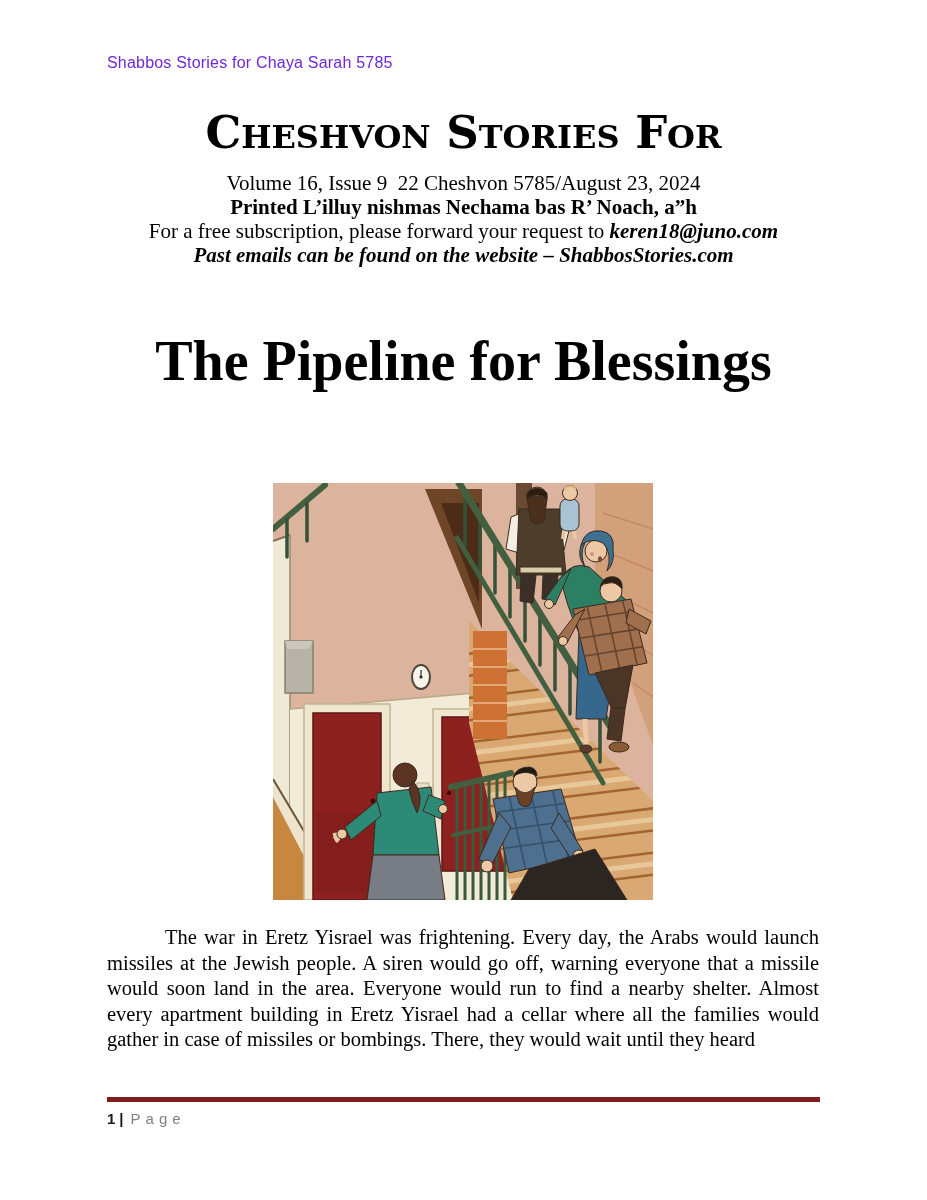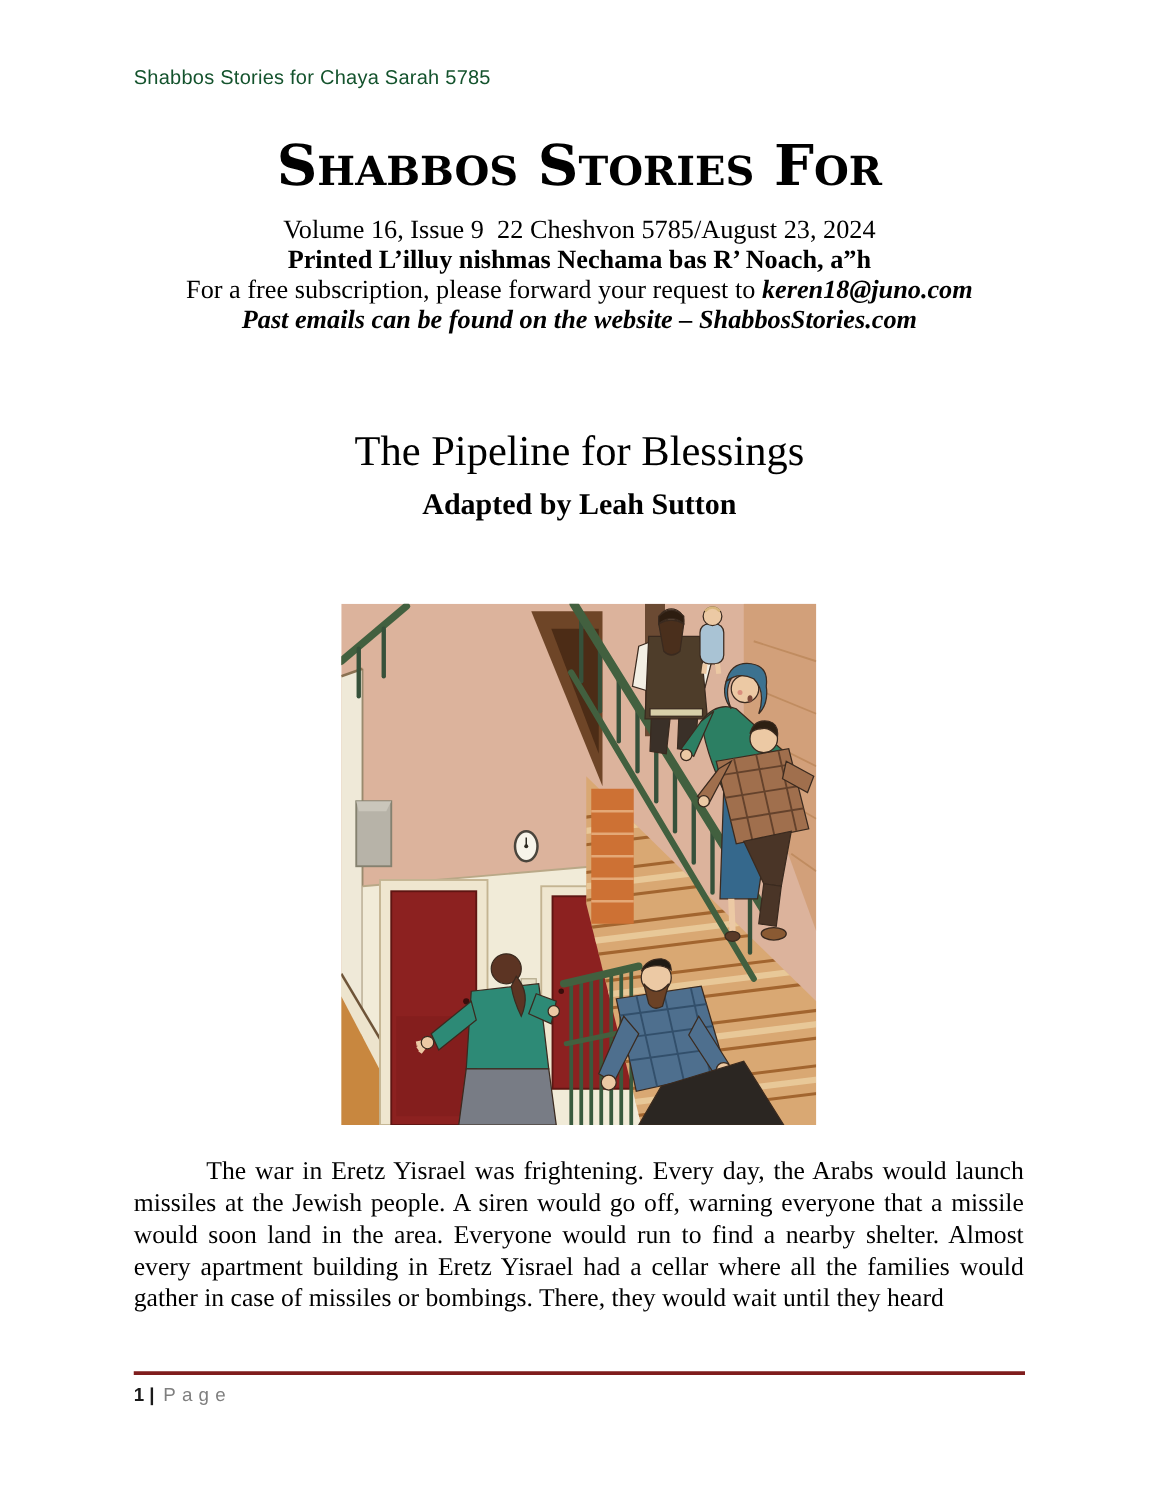--- a/index.html
+++ b/index.html
@@ -6,87 +6,86 @@
   body {
     width:927px; height:1200px; position:relative; overflow:hidden;
     font-family:"Liberation Serif", serif; color:#000;
   }
   .page { position:absolute; inset:0; background:#ffffff; }
 
   
   .doc-header {
     position:absolute; left:107px; top:54px;
     font-family:"Liberation Sans", sans-serif;
-    font-size:16px; color:#14532d; letter-spacing:0.2px;
+    font-size:16px; color:#6d28d9; letter-spacing:0.2px;
   }
 
   
   .masthead { position:absolute; left:107px; top:104px; width:713px; text-align:center; }
   .masthead-title {
     font-family:"DejaVu Serif", serif; font-weight:700;
     font-variant:small-caps; font-size:45px; line-height:58px;
     white-space:nowrap; letter-spacing:0px;
   }
   .masthead-info { margin-top:9px; }
   .info-line { font-size:21px; line-height:24px; white-space:pre-wrap; }
   .bold { font-weight:700; }
   .bolditalic { font-weight:700; font-style:italic; }
   .email-link {
     font-weight:700; font-style:italic; 
     color:#000; cursor:pointer;
   }
 
   
   .story-head { position:absolute; left:107px; top:333px; width:713px; text-align:center; }
-  .story-title { font-size:34px; line-height:57px; font-weight:400; }
+  .story-title { font-size:56px; line-height:57px; font-weight:700; }
   .byline { font-size:24px; line-height:29px; font-weight:700; }
 
   
   .illustration {
     position:absolute; left:273px; top:483px; width:380px; height:417px;
   }
   .illustration svg { display:block; width:380px; height:417px; }
 
   
   .body-text {
     position:absolute; left:107px; top:925px; width:712px;
     font-size:20.5px; line-height:25.6px;
     text-align:justify; text-indent:58px;
   }
 
   
   .doc-footer {
     position:absolute; left:107px; top:1097px; width:713px;
-    border-top:3px solid #7f1d1d; padding-top:8px;
+    border-top:5px solid #7f1d1d; padding-top:8px;
     font-family:"Liberation Sans", sans-serif; font-size:15px;
   }
   .footer-num { font-weight:700; color:#1a1a1a; }
   .footer-sep { font-weight:700; color:#1a1a1a; margin:0 7px 0 4px; }
   .footer-label { color:#7f7f7f; letter-spacing:5px; }
 </style>
 </head>
 <body>
 
 <div class="page">
 
   <div class="doc-header">Shabbos Stories for Chaya Sarah 5785</div>
 
   <div class="masthead">
-    <div class="masthead-title">Shabbos Stories For</div>
+    <div class="masthead-title">Cheshvon Stories For</div>
     <div class="masthead-info">
       <div class="info-line">Volume 16, Issue 9  22 Cheshvon 5785/August 23, 2024</div>
       <div class="info-line bold">Printed L’illuy nishmas Nechama bas R’ Noach, a”h</div>
       <div class="info-line"><span>For a free subscription, please forward your request to </span><span class="email-link">keren18@juno.com</span></div>
       <div class="info-line bolditalic">Past emails can be found on the website – ShabbosStories.com</div>
     </div>
   </div>
 
   <div class="story-head">
     <div class="story-title">The Pipeline for Blessings</div>
-    <div class="byline">Adapted by Leah Sutton</div>
   </div>
 
   <div class="illustration">
     <svg viewBox="0 0 380 417" role="img" aria-label="Families hurrying down an apartment-building staircase with a green railing toward dark red shelter doors">
       <defs>
         <clipPath id="stairClip">
           <polygon points="196,138 380,318 380,417 240,417 196,240"></polygon>
         </clipPath>
         <clipPath id="boyShirtClip">
           <polygon points="300,126 358,116 374,180 316,192"></polygon>

